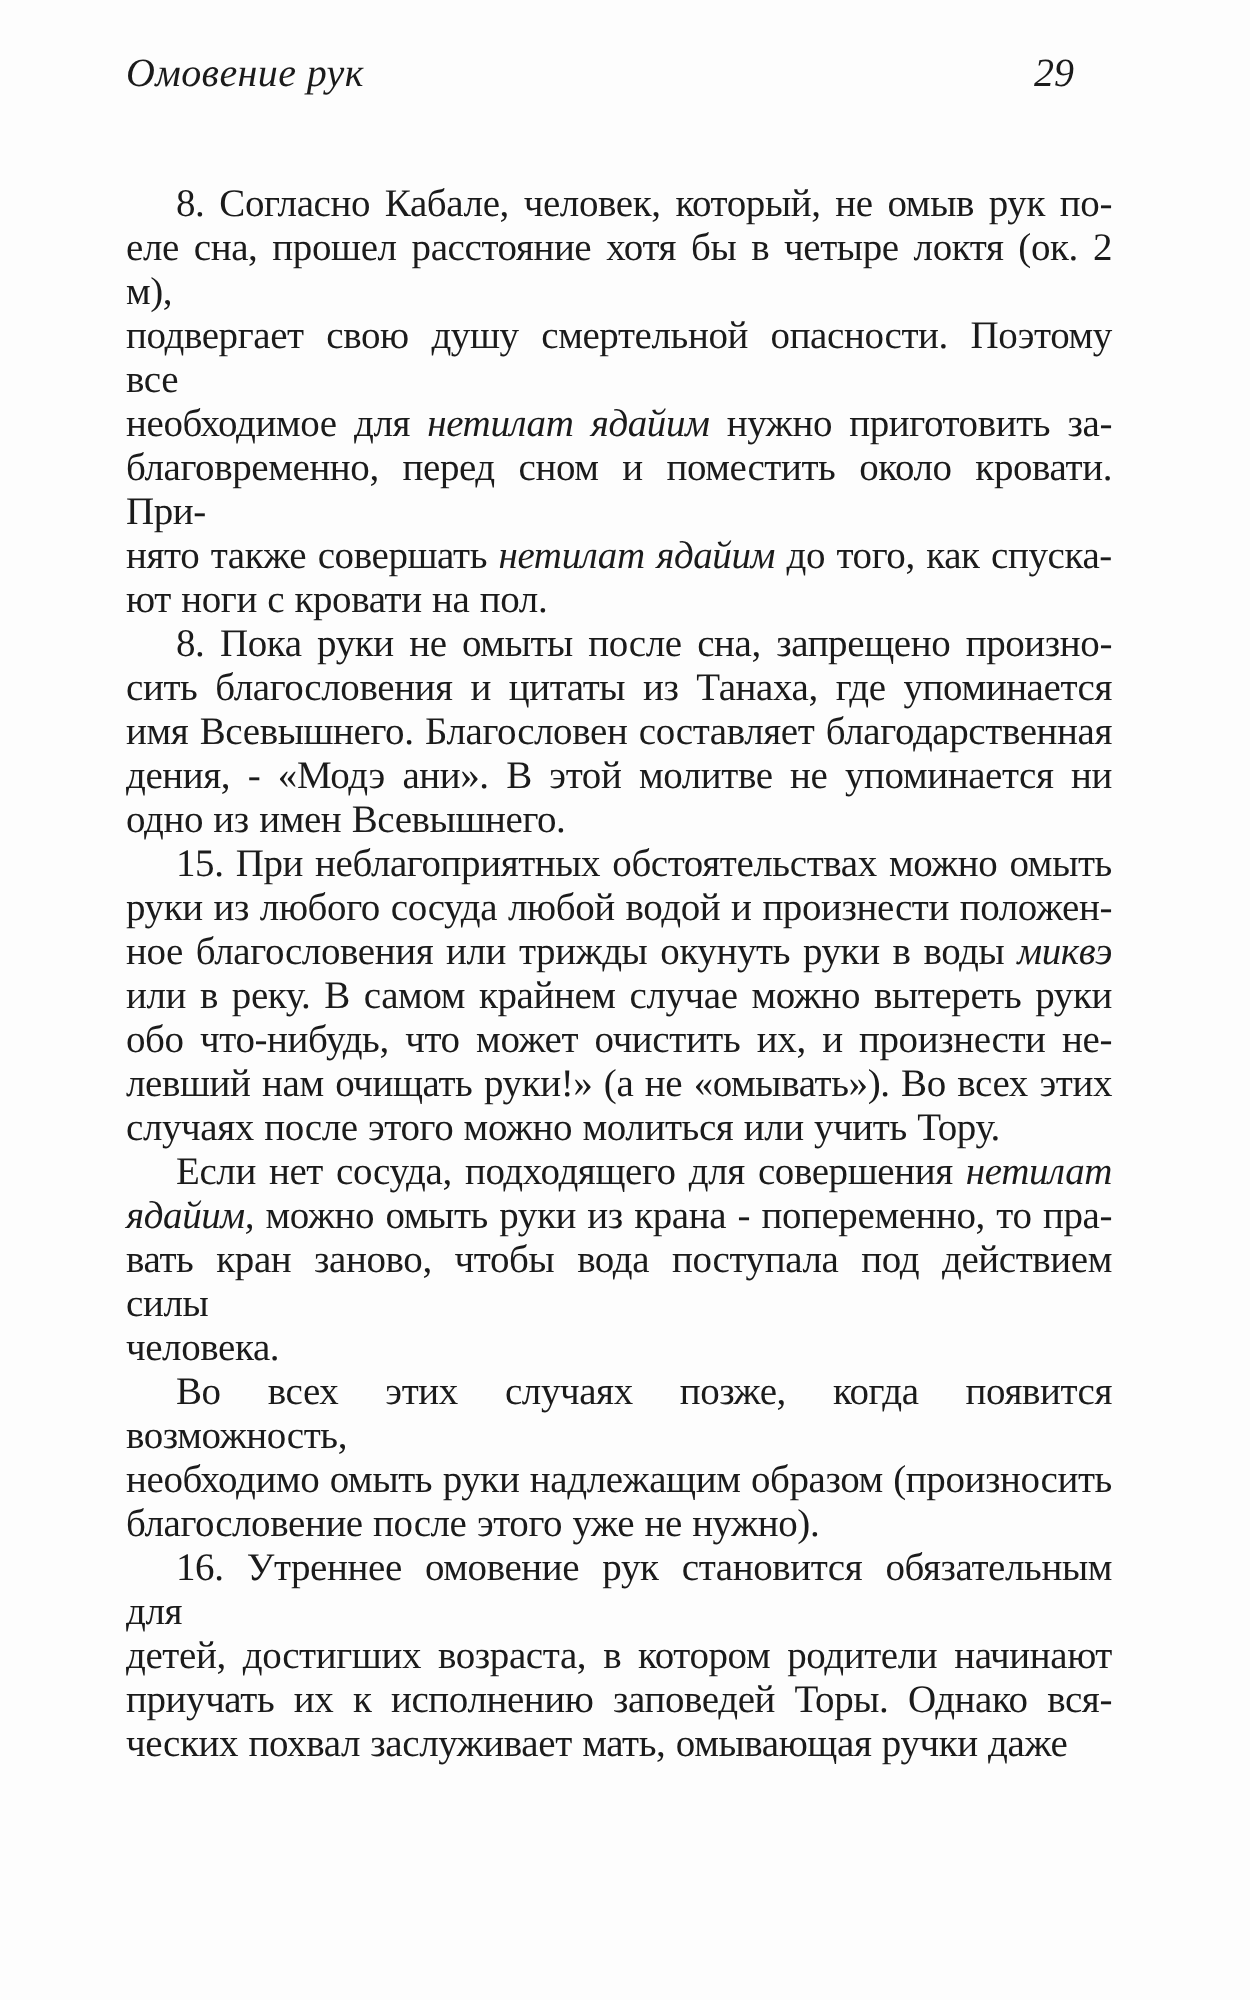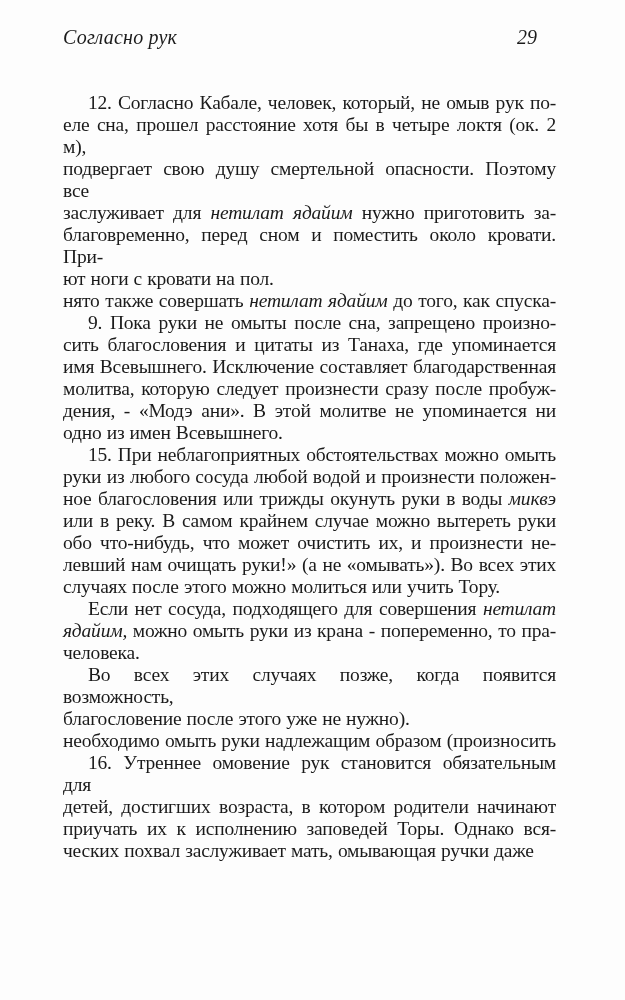--- a/index.html
+++ b/index.html
@@ -58,48 +58,48 @@
   }
   .it {
     font-style: italic;
   }
 </style>
 </head>
 <body>
 
 <div class="page">
   <div class="header">
-    <span class="running-title">Согласно рук</span>
+    <span class="running-title">Омовение рук</span>
     <span class="page-number">29</span>
   </div>
   <div class="body-text" id="body-text">
-      <div class="line just ind"><span>12. Согласно Кабале, человек, который, не омыв рук по-</span></div>
+      <div class="line just ind"><span>8. Согласно Кабале, человек, который, не омыв рук по-</span></div>
       <div class="line just"><span>еле сна, прошел расстояние хотя бы в четыре локтя (ок. 2 м),</span></div>
       <div class="line just"><span>подвергает свою душу смертельной опасности. Поэтому все</span></div>
-      <div class="line just"><span>заслуживает для </span><span class="it">нетилат ядайим</span><span> нужно приготовить за-</span></div>
+      <div class="line just"><span>необходимое для </span><span class="it">нетилат ядайим</span><span> нужно приготовить за-</span></div>
       <div class="line just"><span>благовременно, перед сном и поместить около кровати. При-</span></div>
+      <div class="line just"><span>нято также совершать </span><span class="it">нетилат ядайим</span><span> до того, как спуска-</span></div>
       <div class="line"><span>ют ноги с кровати на пол.</span></div>
-      <div class="line just"><span>нято также совершать </span><span class="it">нетилат ядайим</span><span> до того, как спуска-</span></div>
-      <div class="line just ind"><span>9. Пока руки не омыты после сна, запрещено произно-</span></div>
+      <div class="line just ind"><span>8. Пока руки не омыты после сна, запрещено произно-</span></div>
       <div class="line just"><span>сить благословения и цитаты из Танаха, где упоминается</span></div>
-      <div class="line just"><span>имя Всевышнего. Исключение составляет благодарственная</span></div>
-      <div class="line just"><span>молитва, которую следует произнести сразу после пробуж-</span></div>
+      <div class="line just"><span>имя Всевышнего. Благословен составляет благодарственная</span></div>
       <div class="line just"><span>дения, - «Модэ ани». В этой молитве не упоминается ни</span></div>
       <div class="line"><span>одно из имен Всевышнего.</span></div>
       <div class="line just ind"><span>15. При неблагоприятных обстоятельствах можно омыть</span></div>
       <div class="line just"><span>руки из любого сосуда любой водой и произнести положен-</span></div>
       <div class="line just"><span>ное благословения или трижды окунуть руки в воды </span><span class="it">миквэ</span></div>
       <div class="line just"><span>или в реку. В самом крайнем случае можно вытереть руки</span></div>
       <div class="line just"><span>обо что-нибудь, что может очистить их, и произнести не-</span></div>
       <div class="line just"><span>левший нам очищать руки!» (а не «омывать»). Во всех этих</span></div>
       <div class="line"><span>случаях после этого можно молиться или учить Тору.</span></div>
       <div class="line just ind"><span>Если нет сосуда, подходящего для совершения </span><span class="it">нетилат</span></div>
       <div class="line just"><span class="it">ядайим,</span><span> можно омыть руки из крана - попеременно, то пра-</span></div>
+      <div class="line just"><span>вать кран заново, чтобы вода поступала под действием силы</span></div>
       <div class="line"><span>человека.</span></div>
       <div class="line just ind"><span>Во всех этих случаях позже, когда появится возможность,</span></div>
+      <div class="line just"><span>необходимо омыть руки надлежащим образом (произносить</span></div>
       <div class="line"><span>благословение после этого уже не нужно).</span></div>
-      <div class="line just"><span>необходимо омыть руки надлежащим образом (произносить</span></div>
       <div class="line just ind"><span>16. Утреннее омовение рук становится обязательным для</span></div>
       <div class="line just"><span>детей, достигших возраста, в котором родители начинают</span></div>
       <div class="line just"><span>приучать их к исполнению заповедей Торы. Однако вся-</span></div>
       <div class="line"><span>ческих похвал заслуживает мать, омывающая ручки даже</span></div>
     </div>
 </div>
 
 </body></html>

